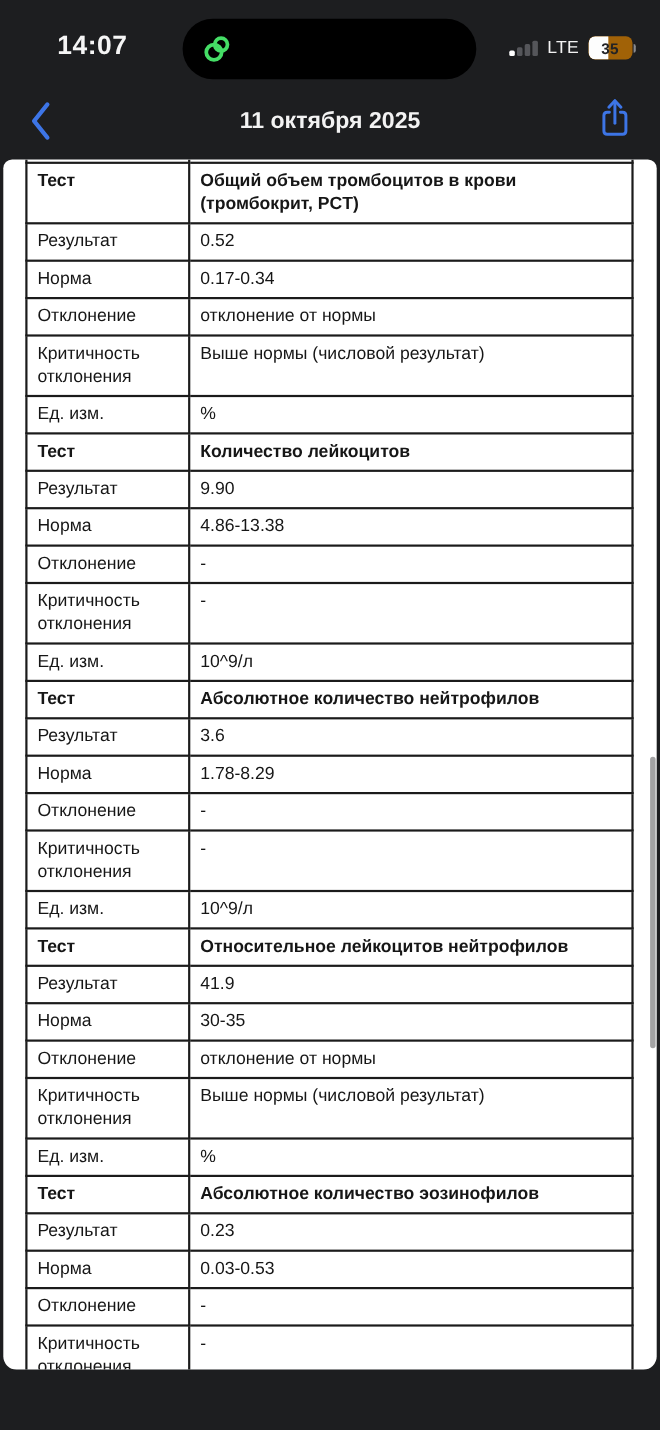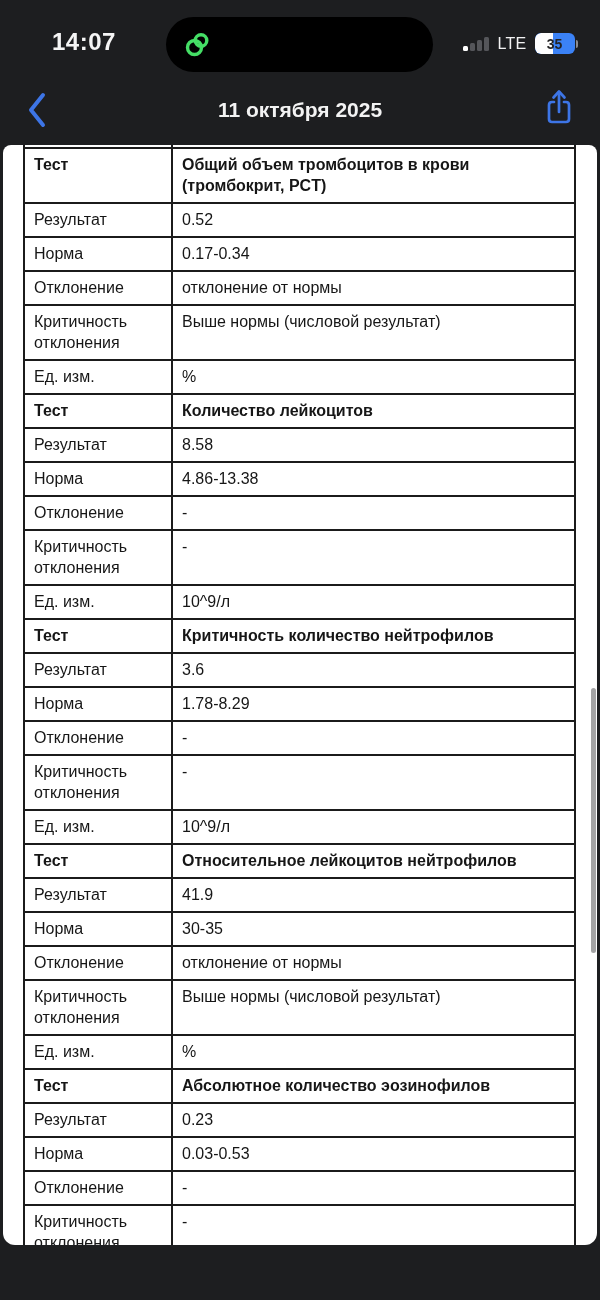--- a/index.html
+++ b/index.html
@@ -18,21 +18,21 @@
   .island{position:absolute;left:166px;top:17px;width:267px;height:55px;background:#000;border-radius:28px;}
   .island-icon{position:absolute;left:18px;top:14px;width:27px;height:27px;}
   .status-right{position:absolute;right:22px;top:33px;display:flex;align-items:center;gap:8px;justify-content:space-between;}
   .signal{display:flex;align-items:flex-end;gap:2px;height:15px;}
   .signal span{width:5px;border-radius:1.5px;background:#55565a;display:block;}
   .signal span:nth-child(1){height:5px;background:#ffffff;}
   .signal span:nth-child(2){height:8px;}
   .signal span:nth-child(3){height:11px;}
   .signal span:nth-child(4){height:14px;}
   .lte{color:#f2f2f2;font-size:16px;font-weight:500;letter-spacing:.3px;}
-  .battery{position:relative;width:40px;height:21px;background:#3b82f6;border-radius:6px;overflow:hidden;}
+  .battery{position:relative;width:40px;height:21px;background:#a16207;border-radius:6px;overflow:hidden;}
   .battery .fill{position:absolute;left:0;top:0;bottom:0;width:45%;background:#fdfdfd;border-radius:6px 0 0 6px;}
   .battery .pct{position:absolute;inset:0;display:flex;align-items:center;justify-content:center;
     font-size:14px;font-weight:700;color:#232325;}
   .battery-cap{width:2.5px;height:8px;background:#8a8b8f;border-radius:0 2px 2px 0;margin-left:1px;}
 
   
   .navbar{position:absolute;top:85px;left:0;width:600px;height:60px;}
   .back-btn{position:absolute;left:26px;top:6px;width:28px;height:40px;cursor:pointer;}
   .nav-title{position:absolute;left:0;right:0;top:13px;text-align:center;color:#f3f3f3;
     font-size:21px;font-weight:700;}
@@ -131,41 +131,41 @@
         <tr class="t-row">
           <td class="c-label">Ед. изм.</td>
           <td class="c-value">%</td>
         </tr>
         <tr class="t-test">
           <td class="c-label">Тест</td>
           <td class="c-value">Количество лейкоцитов</td>
         </tr>
         <tr class="t-row">
           <td class="c-label">Результат</td>
-          <td class="c-value">8.58</td>
+          <td class="c-value">9.90</td>
         </tr>
         <tr class="t-row">
           <td class="c-label">Норма</td>
           <td class="c-value">4.86-13.38</td>
         </tr>
         <tr class="t-row">
           <td class="c-label">Отклонение</td>
           <td class="c-value">-</td>
         </tr>
         <tr class="t-row">
           <td class="c-label">Критичность отклонения</td>
           <td class="c-value">-</td>
         </tr>
         <tr class="t-row">
           <td class="c-label">Ед. изм.</td>
           <td class="c-value">10^9/л</td>
         </tr>
         <tr class="t-test">
           <td class="c-label">Тест</td>
-          <td class="c-value">Критичность количество нейтрофилов</td>
+          <td class="c-value">Абсолютное количество нейтрофилов</td>
         </tr>
         <tr class="t-row">
           <td class="c-label">Результат</td>
           <td class="c-value">3.6</td>
         </tr>
         <tr class="t-row">
           <td class="c-label">Норма</td>
           <td class="c-value">1.78-8.29</td>
         </tr>
         <tr class="t-row">

